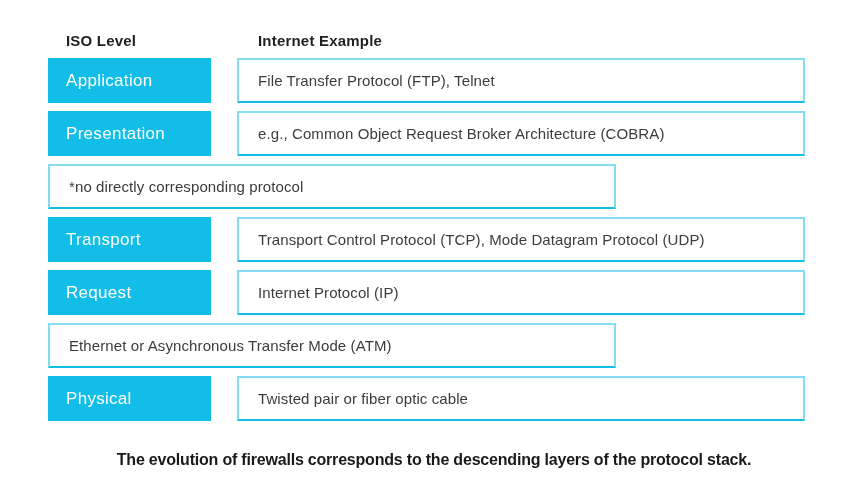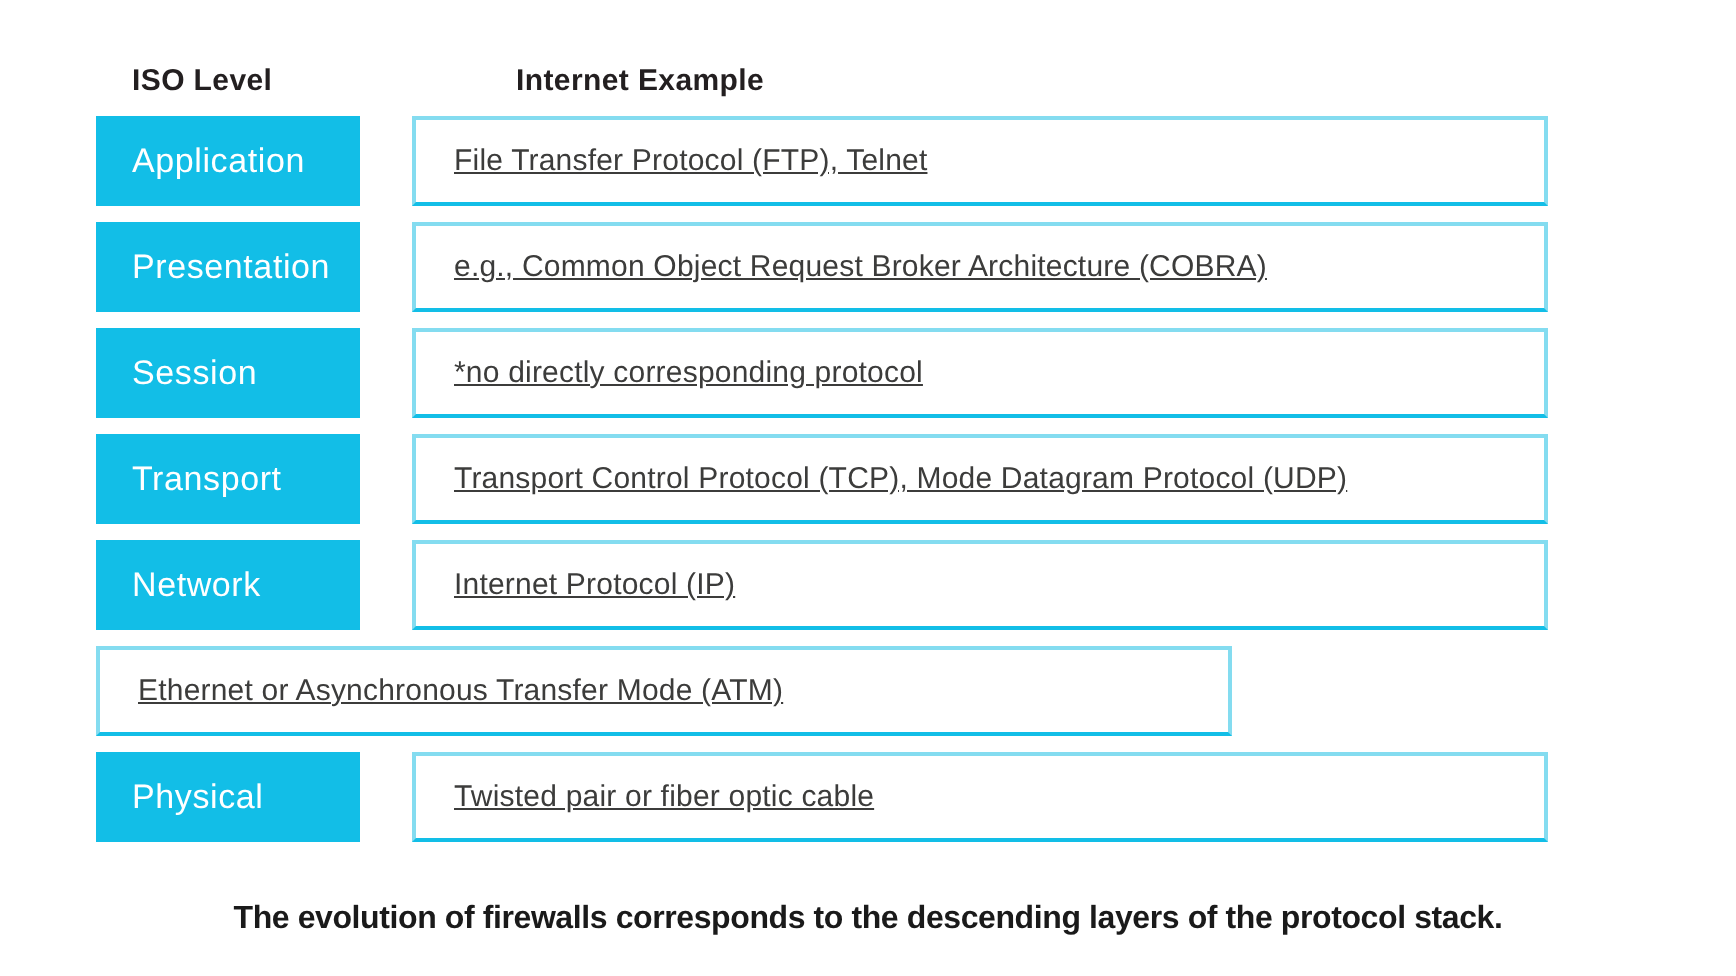--- a/index.html
+++ b/index.html
@@ -35,21 +35,21 @@
     position: absolute;
     top: 58px;
     left: 48px;
     display: flex;
     flex-direction: column;
     gap: 8px;
   }
   .row { display: flex; gap: 26px; height: 45px; }
 
   .level-box {
-    width: 132px;
+    width: 163px;
     height: 45px;
     background: var(--cyan);
     color: #ffffff;
     display: flex;
     align-items: center;
     padding-left: 18px;
     font-size: 17px;
     letter-spacing: 0.3px;
     flex: none;
   }
@@ -59,21 +59,20 @@
     background: #ffffff;
     border: 2px solid var(--border-light);
     border-bottom-color: var(--cyan);
     display: flex;
     align-items: center;
     padding-left: 19px;
     font-size: 15px;
     color: var(--text-dark);
     letter-spacing: 0.1px;
     flex: none;
-    text-decoration: underline;
   }
 
   .caption {
     position: absolute;
     top: 451px;
     left: 0;
     width: 100%;
     text-align: center;
     font-size: 16px;
     font-weight: bold;
@@ -105,40 +104,37 @@
     <div class="row">
       <div class="level-box">
         <span>Presentation</span>
       </div>
       <div class="example-box">
         <span>e.g., Common Object Request Broker Architecture (COBRA)</span>
       </div>
     </div>
 
     <div class="row">
-      <div class="level-box">
-        <span>Session</span>
-      </div>
       <div class="example-box">
         <span>*no directly corresponding protocol</span>
       </div>
     </div>
 
     <div class="row">
       <div class="level-box">
         <span>Transport</span>
       </div>
       <div class="example-box">
         <span>Transport Control Protocol (TCP), Mode Datagram Protocol (UDP)</span>
       </div>
     </div>
 
     <div class="row">
       <div class="level-box">
-        <span>Network</span>
+        <span>Request</span>
       </div>
       <div class="example-box">
         <span>Internet Protocol (IP)</span>
       </div>
     </div>
 
     <div class="row">
       <div class="example-box">
         <span>Ethernet or Asynchronous Transfer Mode (ATM)</span>
       </div>

